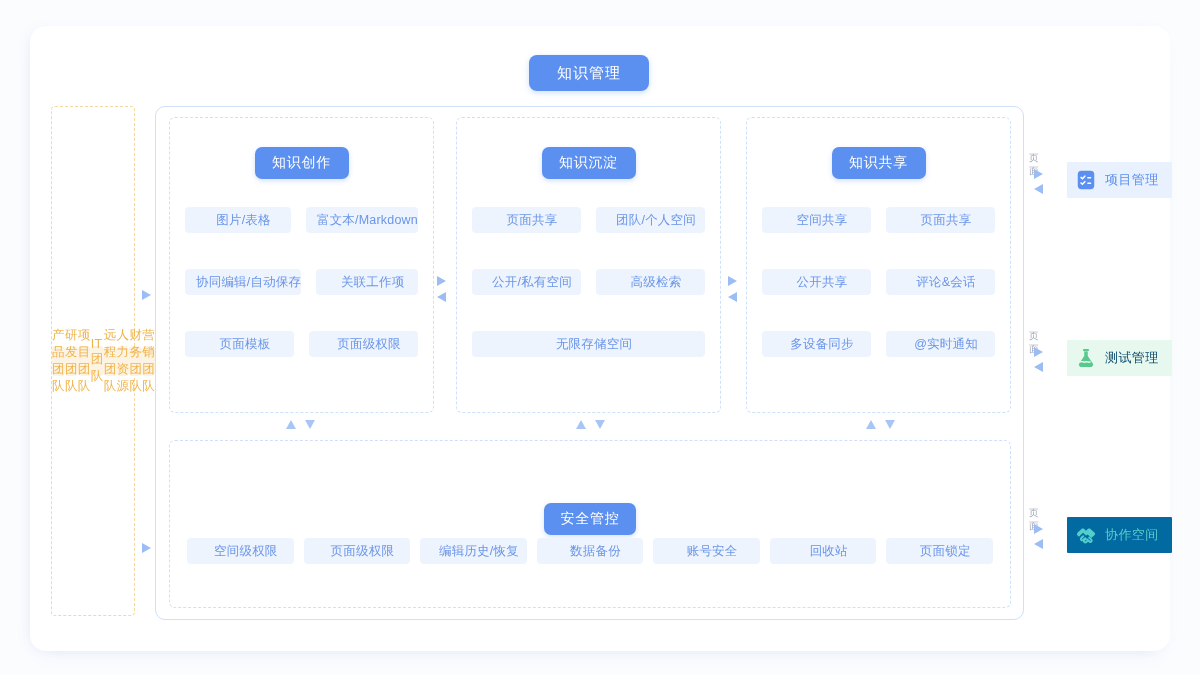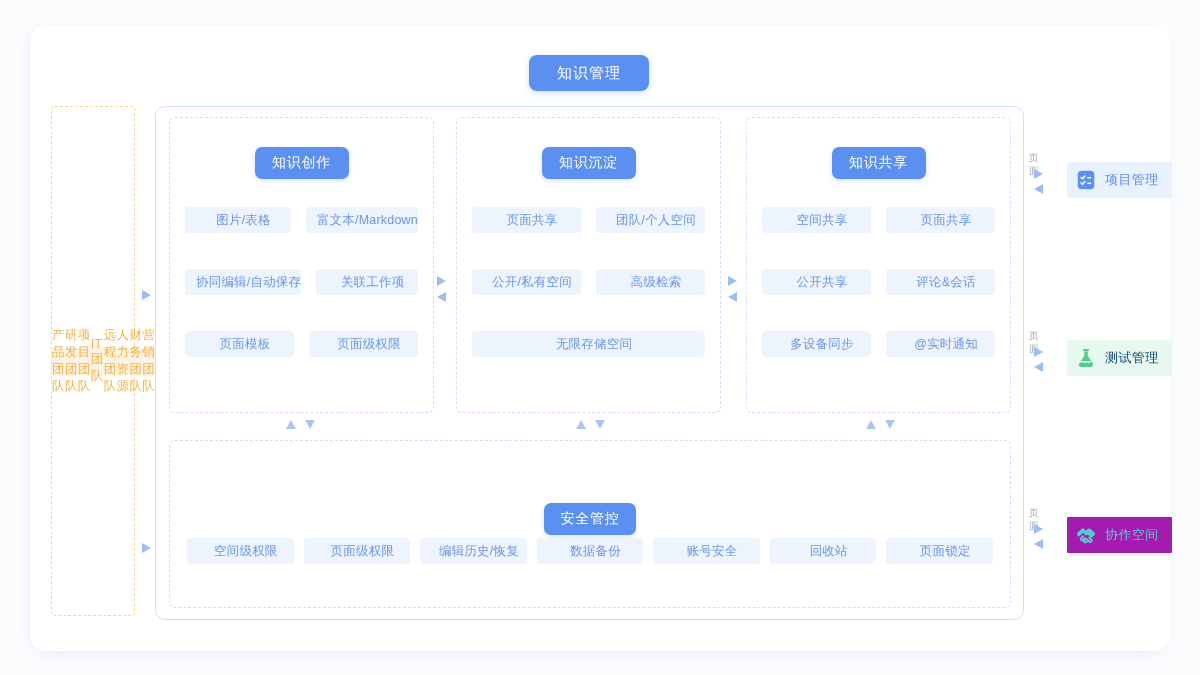--- a/index.html
+++ b/index.html
@@ -171,21 +171,21 @@
     height: 36px;
     padding: 0 13px 0 8px;
     border-radius: 1px;
     display: flex; align-items: center; gap: 8px;
     font-size: 13px;
     letter-spacing: 0.4px;
     white-space: nowrap;
   }
   .rm-card.blue  { background: #eaf1fe; color: #5b8ff0; }
   .rm-card.green { background: #e7f8ee; color: #0c4a6e; }
-  .rm-card.teal  { background: #a21caf; color: #53cfcb; justify-content: center; }
+  .rm-card.teal  { background: #0369a1; color: #53cfcb; justify-content: center; }
 
   .rm-icon { width: 22px; height: 22px; flex: 0 0 22px; display:block; }
 
   
   .tri {
     width: 0; height: 0;
     display: block;
   }
   .tri-r { border-top: 5px solid transparent; border-bottom: 5px solid transparent; border-left: 9px solid #9cbdf4; }
   .tri-l { border-top: 5px solid transparent; border-bottom: 5px solid transparent; border-right: 9px solid #9cbdf4; }

